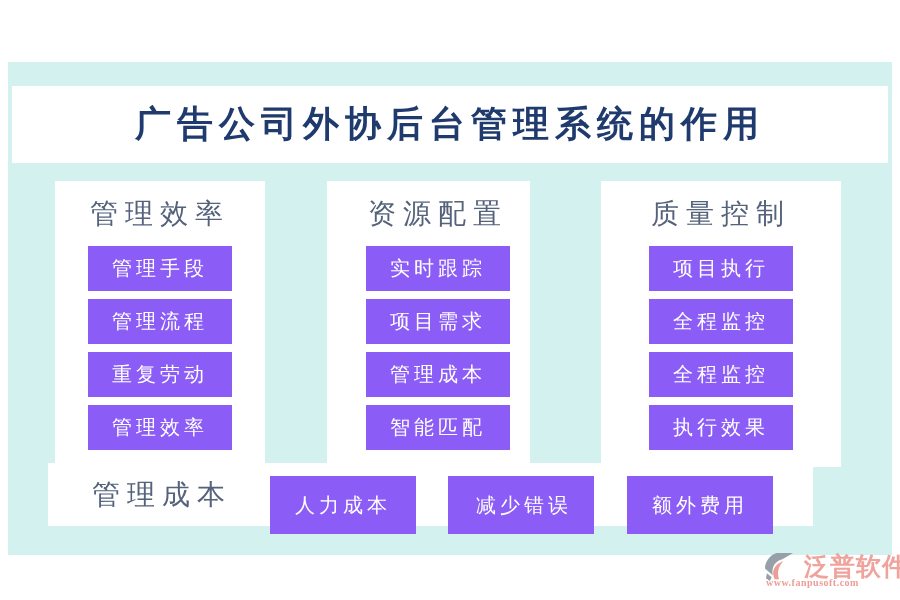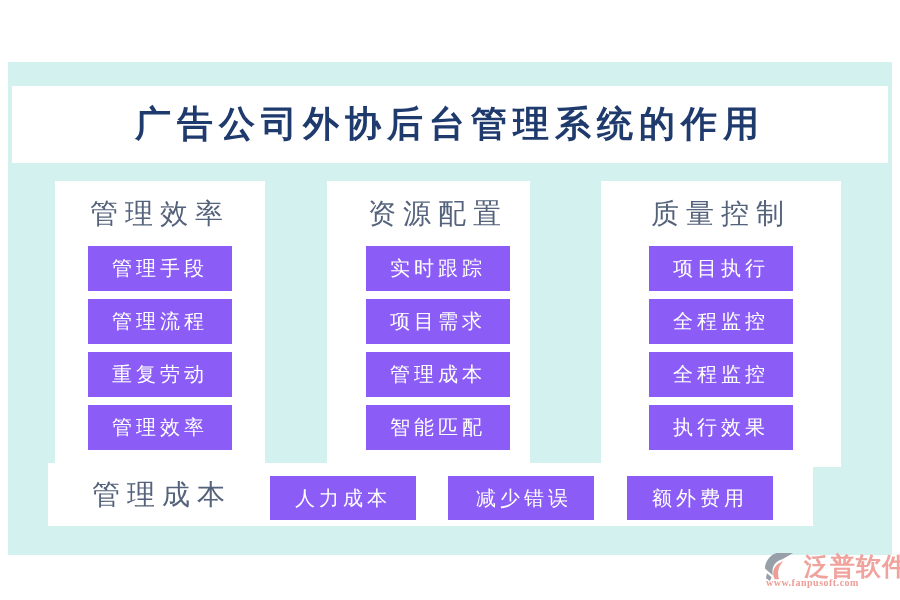--- a/index.html
+++ b/index.html
@@ -75,21 +75,21 @@
   .bottom-panel .group-header {
     position: absolute;
     left: 44px; top: 0;
     height: 63px;
     margin: 0;
     display: flex; align-items: center;
   }
   .bottom-panel .chip {
     position: absolute;
     top: 13px;
-    width: 146px; height: 44px;
+    width: 146px; height: 58px;
   }
   .bchip-1 { left: 222px; }
   .bchip-2 { left: 400px; padding-left: 6px; }
   .bchip-3 { left: 579px; }
   .footer {
     position: absolute;
     left: 762px; top: 548px;
     width: 138px; height: 52px;
   }
   .logo-mark {

